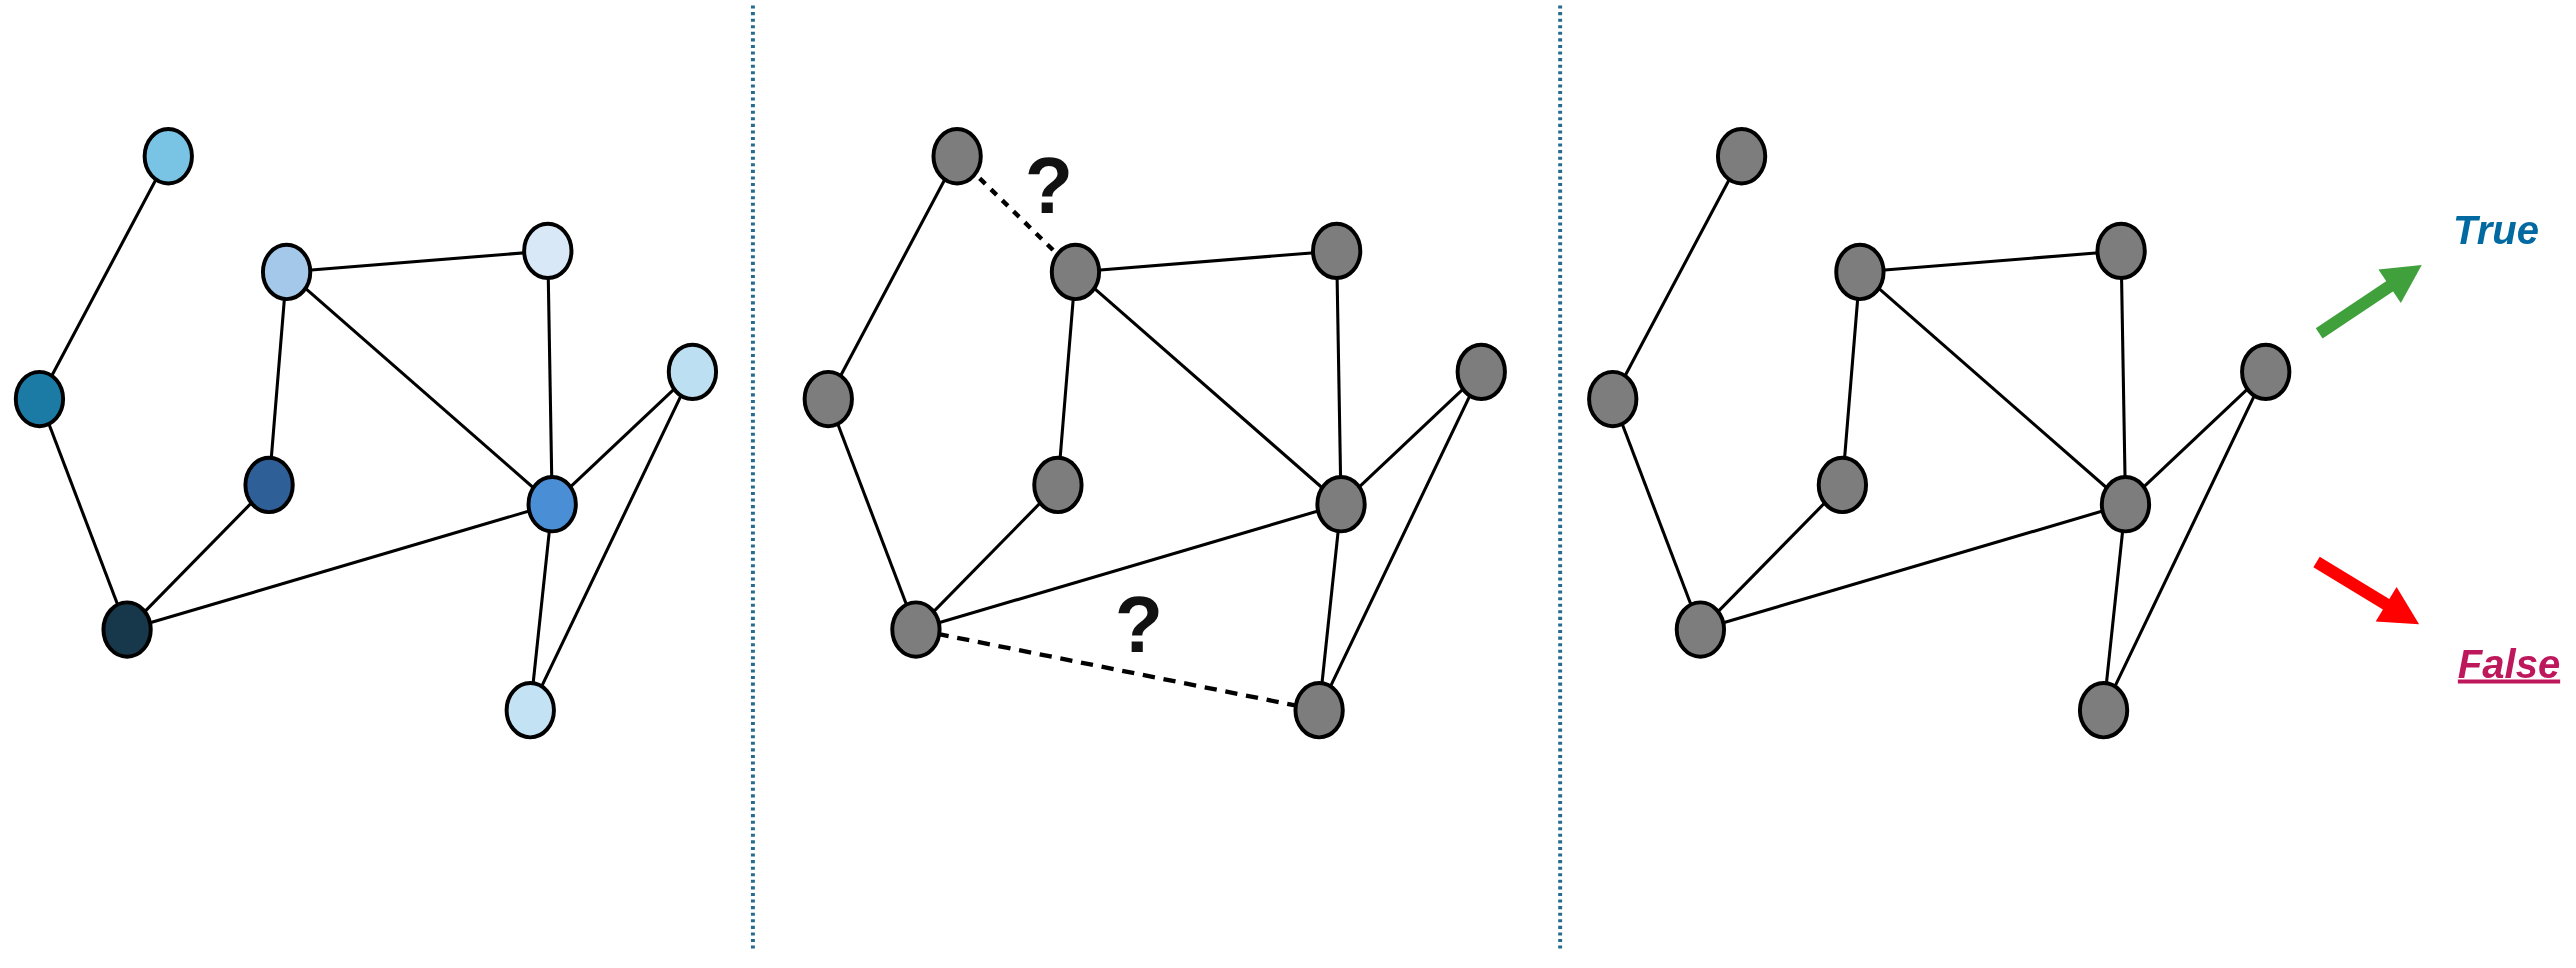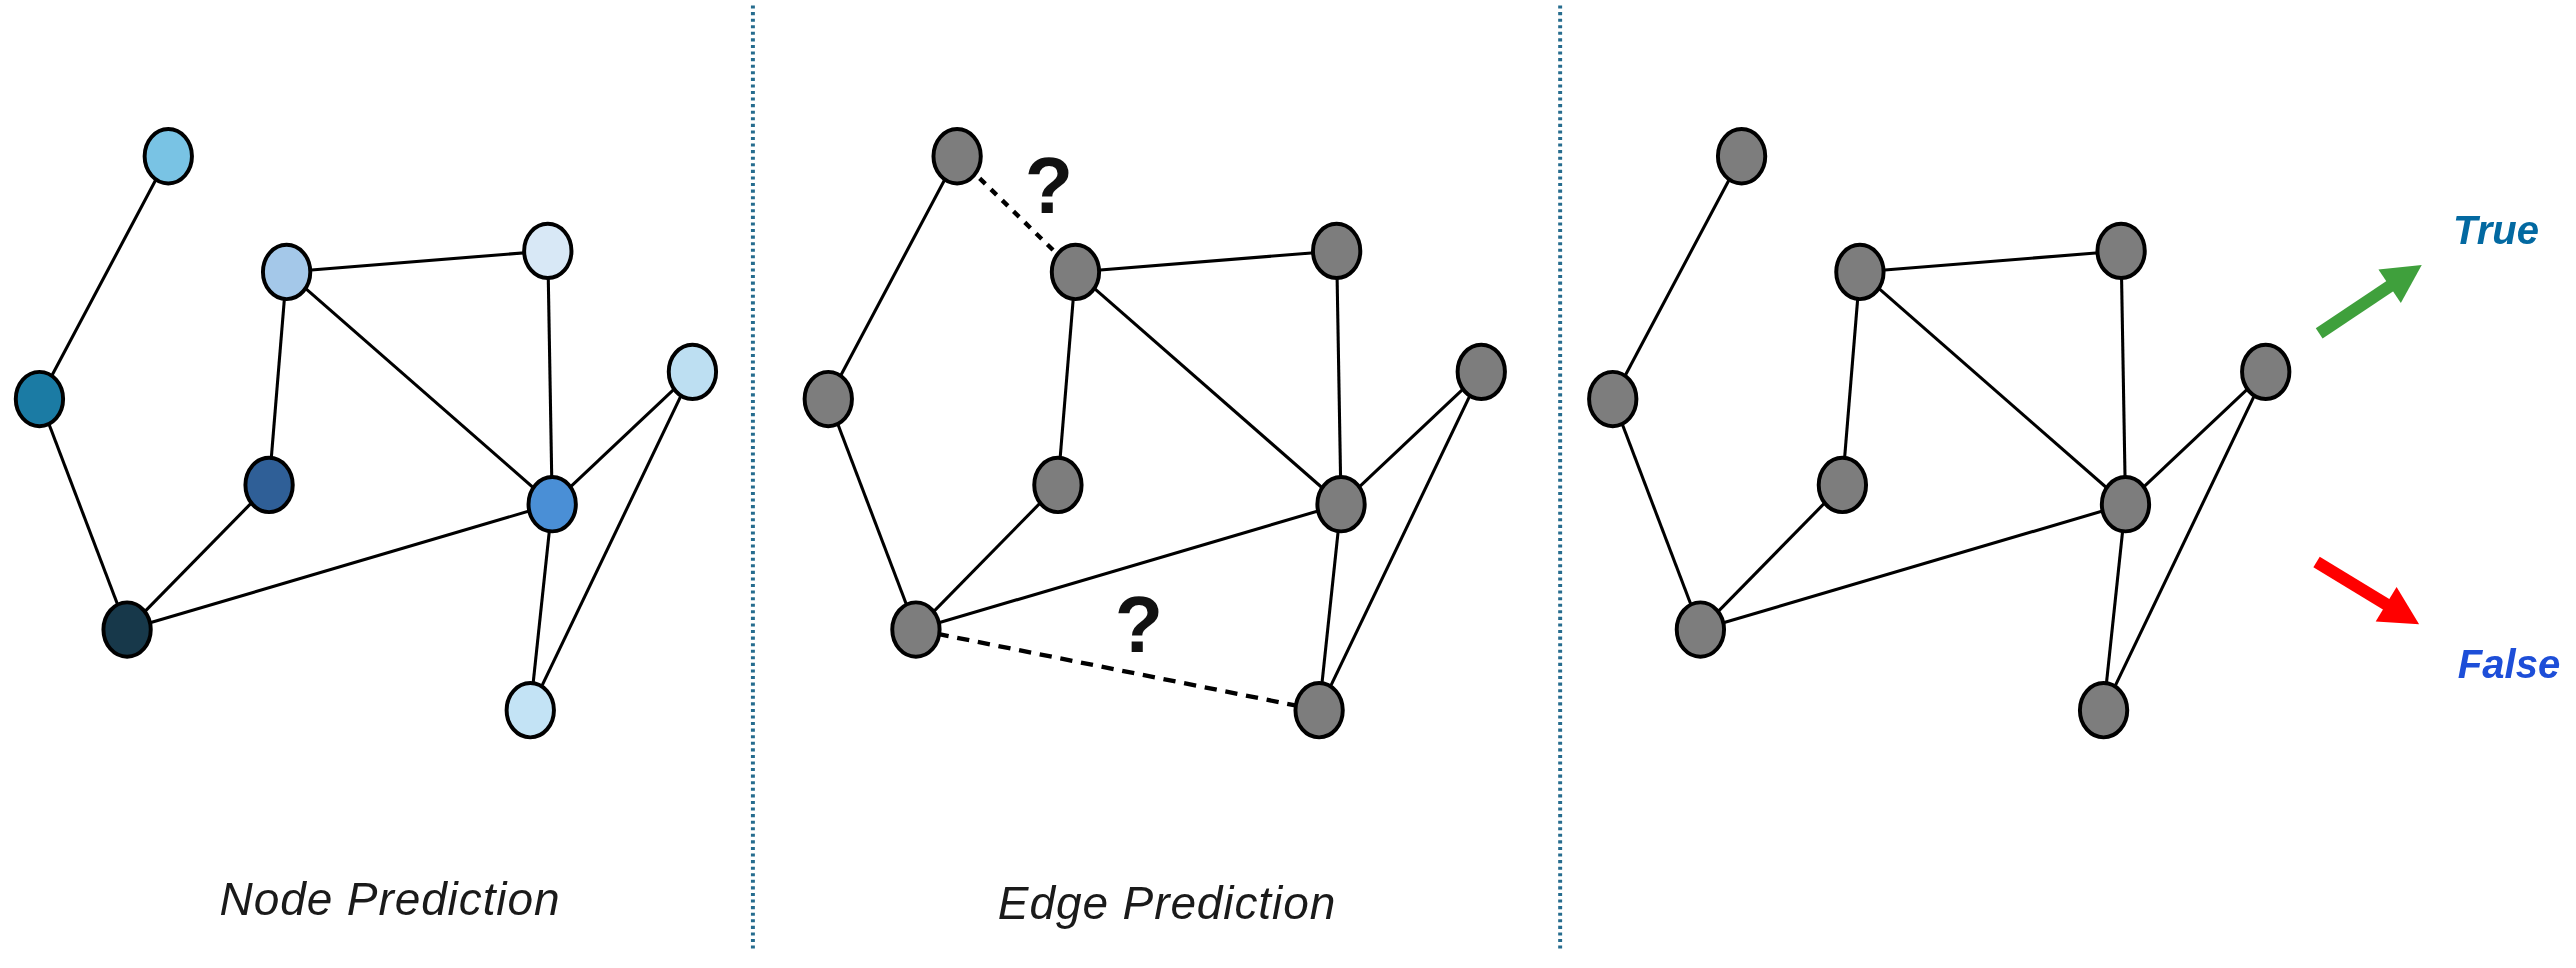--- a/index.html
+++ b/index.html
@@ -112,22 +112,20 @@
       <ellipse cx="1840" cy="455" rx="27" ry="31" fill="#7D7D7D" stroke="#000000" stroke-width="4.5"></ellipse>
       <ellipse cx="2122" cy="310" rx="27" ry="31" fill="#7D7D7D" stroke="#000000" stroke-width="4.5"></ellipse>
       <ellipse cx="2420" cy="286" rx="27" ry="31" fill="#7D7D7D" stroke="#000000" stroke-width="4.5"></ellipse>
       <ellipse cx="2102" cy="553" rx="27" ry="31" fill="#7D7D7D" stroke="#000000" stroke-width="4.5"></ellipse>
       <ellipse cx="2425" cy="575" rx="27" ry="31" fill="#7D7D7D" stroke="#000000" stroke-width="4.5"></ellipse>
       <ellipse cx="2585" cy="424" rx="27" ry="31" fill="#7D7D7D" stroke="#000000" stroke-width="4.5"></ellipse>
       <ellipse cx="1940" cy="718" rx="27" ry="31" fill="#7D7D7D" stroke="#000000" stroke-width="4.5"></ellipse>
       <ellipse cx="2400" cy="810" rx="27" ry="31" fill="#7D7D7D" stroke="#000000" stroke-width="4.5"></ellipse>
     </svg>
 
-  <div class="txt caption caption-node">Node Prediction</div>
-  <div class="txt caption caption-edge">Edge Prediction</div>
 
   <div class="txt qmark qmark-1">?</div>
   <div class="txt qmark qmark-2">?</div>
 
   <div class="txt verdict verdict-true" style="color: #0369a1;">True</div>
-  <div class="txt verdict verdict-false" style="color: #1d4ed8;">False</div>
+  <div class="txt verdict verdict-false" style="color: #be185d; text-decoration: underline;">False</div>
 </div>
 
 
 </body></html>

